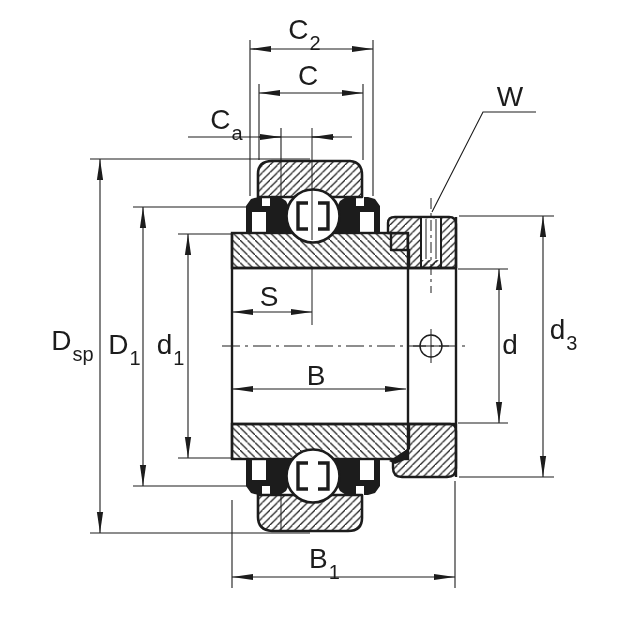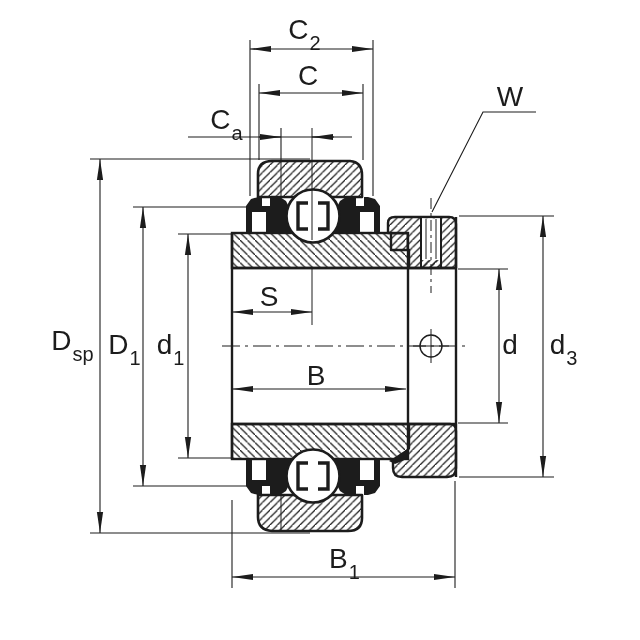--- a/index.html
+++ b/index.html
@@ -176,17 +176,17 @@
 
 <div class="dimlabel" style="left:304px;top:30px"><span>C</span><sub>2</sub></div>
 <div class="dimlabel" style="left:308px;top:76px"><span>C</span><sub></sub></div>
 <div class="dimlabel" style="left:226px;top:120px"><span>C</span><sub>a</sub></div>
 <div class="dimlabel" style="left:510px;top:97px"><span>W</span><sub></sub></div>
 <div class="dimlabel" style="left:72px;top:341px"><span>D</span><sub>sp</sub></div>
 <div class="dimlabel" style="left:124px;top:345px"><span>D</span><sub>1</sub></div>
 <div class="dimlabel" style="left:170px;top:345px"><span>d</span><sub>1</sub></div>
 <div class="dimlabel" style="left:269px;top:297px"><span>S</span><sub></sub></div>
 <div class="dimlabel" style="left:316px;top:376px"><span>B</span><sub></sub></div>
-<div class="dimlabel" style="left:344px;top:559px"><span>B</span><sub>1</sub></div>
+<div class="dimlabel" style="left:324px;top:559px"><span>B</span><sub>1</sub></div>
 <div class="dimlabel" style="left:510px;top:345px"><span>d</span><sub></sub></div>
-<div class="dimlabel" style="left:563px;top:345px"><span>d</span><sub>3</sub></div>
+<div class="dimlabel" style="left:563px;top:330px"><span>d</span><sub>3</sub></div>
 
 </div>
 
 </body></html>

